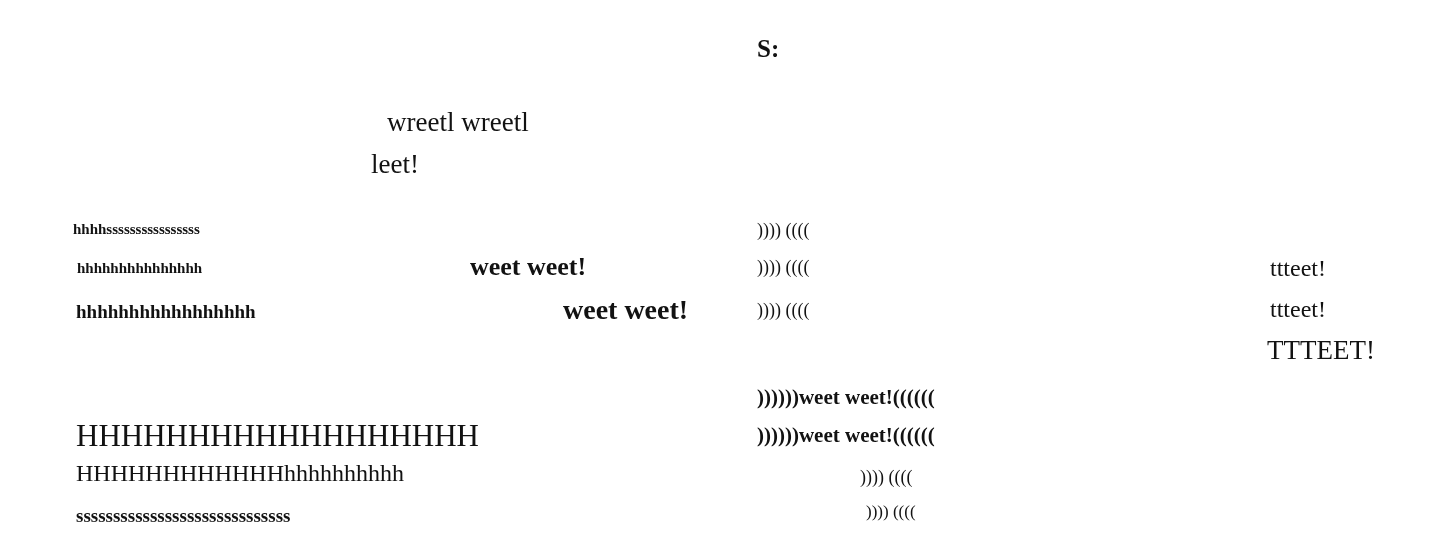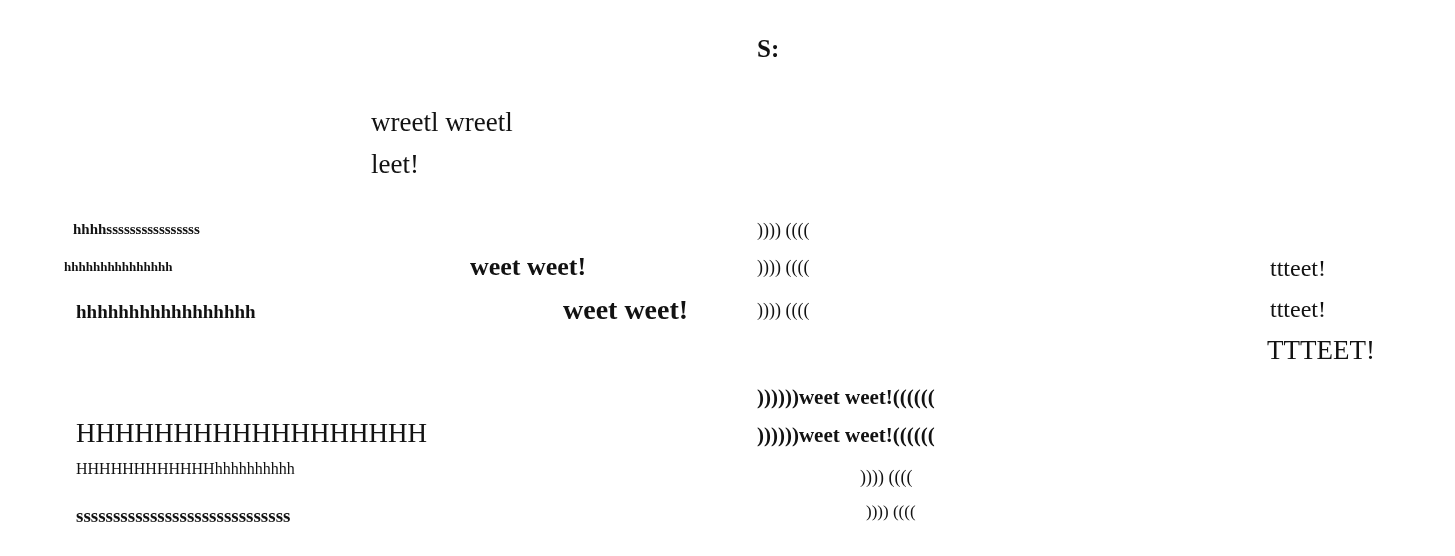--- a/index.html
+++ b/index.html
@@ -24,43 +24,43 @@
     font-family: "Liberation Serif", "DejaVu Serif", serif;
     color: #121212;
     line-height: 1.1;
   }
   .bold { font-weight: 700; }
   .normal { font-weight: 400; }
 
   
   .t-title      { left: 757px; top: 35px;  font-size: 25px; }
 
-  .t-wreetl     { left: 371px; top: 108px; font-size: 27px; text-align: center; }
+  .t-wreetl     { left: 387px; top: 108px; font-size: 27px; text-align: center; }
   .t-leet       { left: 371px; top: 150px; font-size: 27px; text-align: center; }
 
   .t-hs1        { left: 73px;  top: 221px; font-size: 15px; }
-  .t-hs2        { left: 64px;  top: 260px; font-size: 13px; }
+  .t-hs2        { left: 77px;  top: 260px; font-size: 15px; }
   .t-hs3        { left: 76px;  top: 302px; font-size: 19px; }
 
   .t-weet1      { left: 470px; top: 253px; font-size: 26px; }
   .t-weet2      { left: 563px; top: 295px; font-size: 28px; }
 
   .t-par1       { left: 757px; top: 221px; font-size: 18px; }
   .t-par2       { left: 757px; top: 258px; font-size: 18px; }
   .t-par3       { left: 757px; top: 301px; font-size: 18px; }
 
   .t-tteet1     { left: 1270px; top: 255px; font-size: 24px; }
   .t-tteet2     { left: 1270px; top: 296px; font-size: 24px; }
   .t-TTTEET     { left: 1267px; top: 336px; font-size: 27px; }
 
   .t-weetbig1   { left: 757px; top: 386px; font-size: 21px; }
   .t-weetbig2   { left: 757px; top: 424px; font-size: 21px; }
 
-  .t-HBIG       { left: 76px;  top: 419px; font-size: 27px; }
-  .t-Hmix       { left: 76px;  top: 460px; font-size: 16px; }
+  .t-HBIG       { left: 76px;  top: 419px; font-size: 31px; }
+  .t-Hmix       { left: 76px;  top: 460px; font-size: 24px; }
   .t-sss        { left: 76px;  top: 506px; font-size: 19px; }
 
   .t-par4       { left: 860px; top: 468px; font-size: 18px; }
   .t-par5       { left: 866px; top: 503px; font-size: 17px; }
 </style>
 </head>
 <body>
 
 <div id="page">
 

